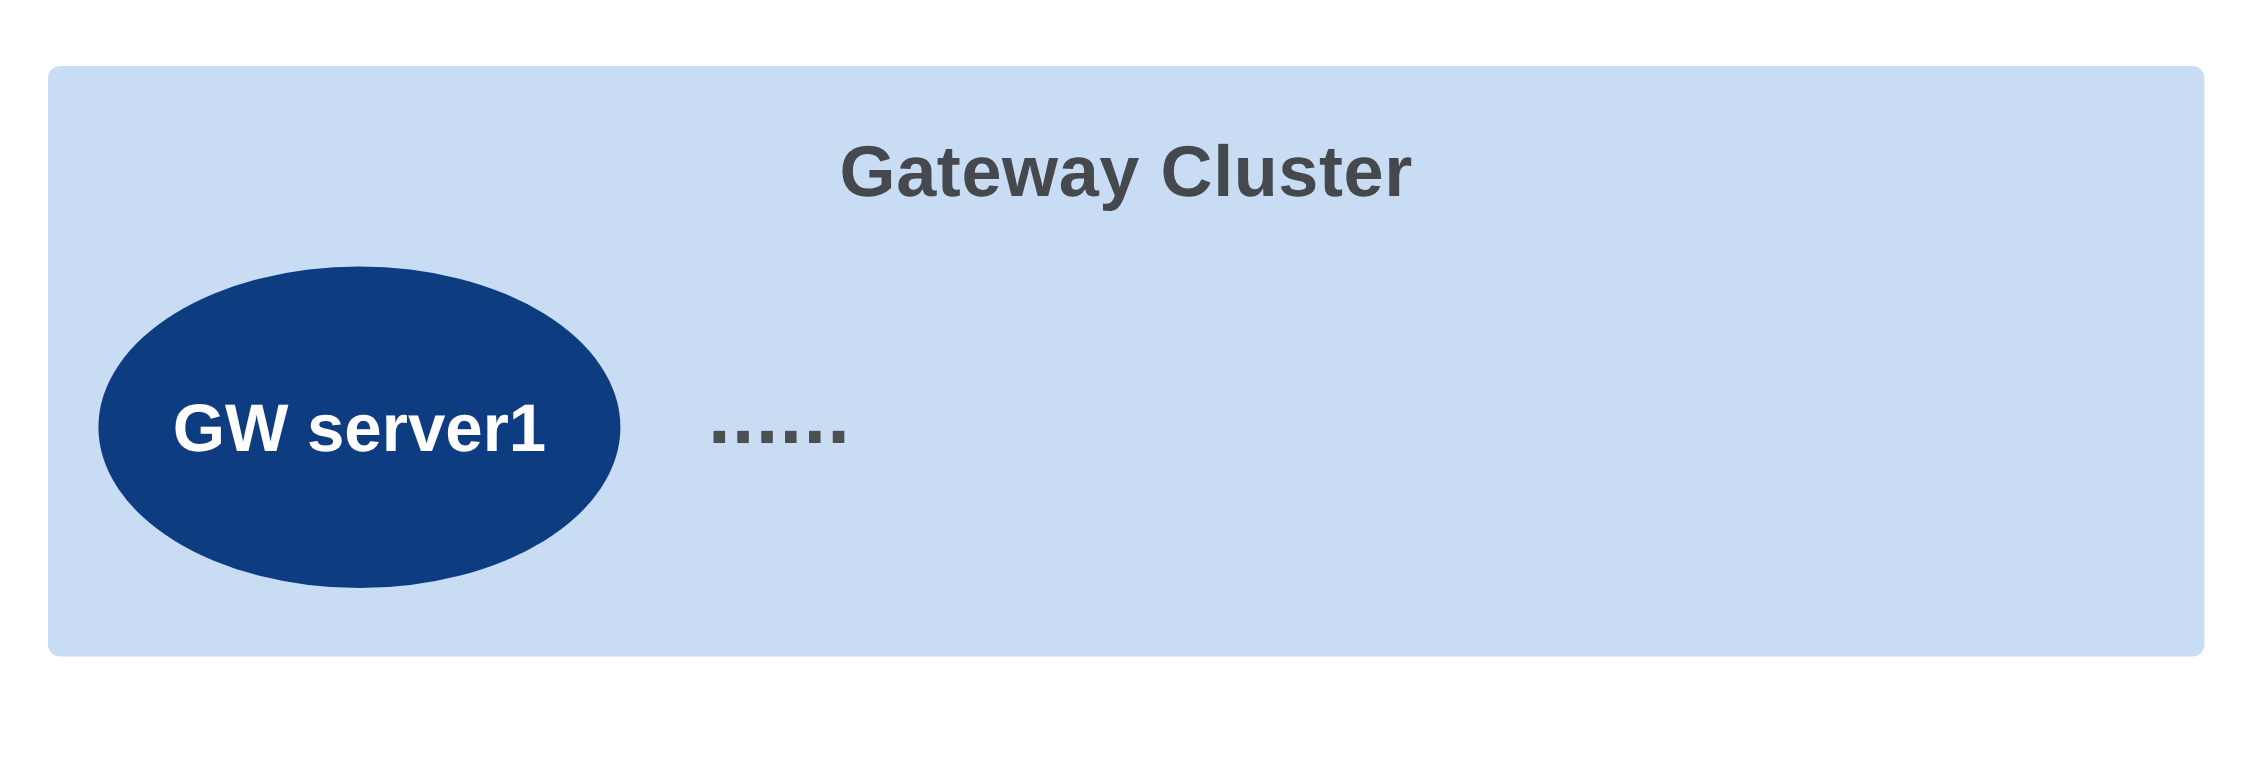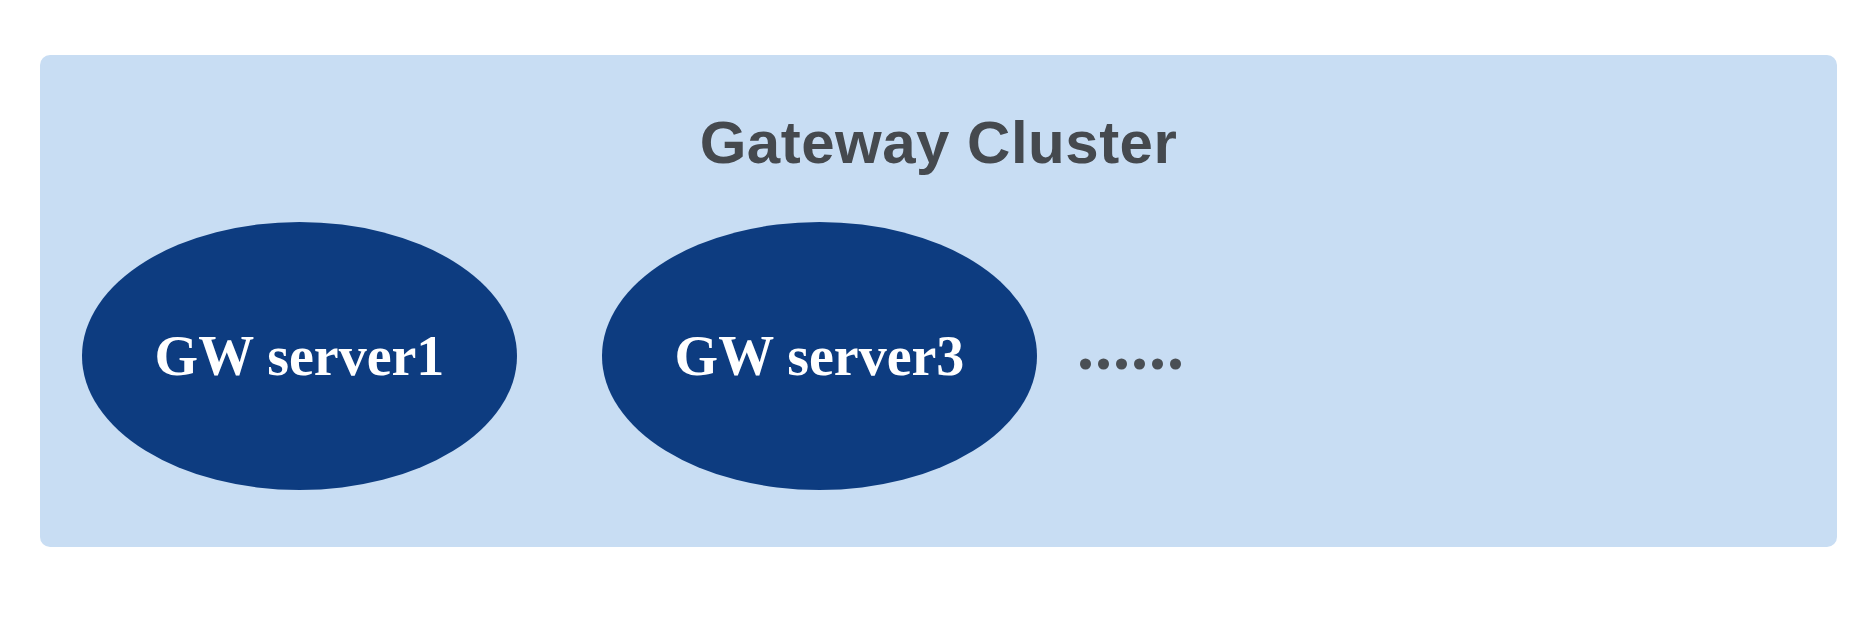--- a/index.html
+++ b/index.html
@@ -35,22 +35,21 @@
     font-weight: 700;
     color: var(--title-text, #45494e);
     letter-spacing: 0.5px;
   }
   .server-row {
     position: absolute;
     top: 167px;
     left: 42px;
     display: flex;
     align-items: center;
-    gap: 85px;
-    font-family: Liberation Serif, serif;
+    gap: 118px;
   }
   .server-node {
     width: 435px;
     height: 268px;
     background: var(--node-fill, #0d3c80);
     border-radius: 50%;
     display: flex;
     align-items: center;
     justify-content: center;
     flex: 0 0 auto;
@@ -74,19 +73,16 @@
 </head>
 <body>
 
 <div class="canvas">
   <div class="cluster">
     <div class="cluster-title">Gateway Cluster</div>
     <div class="server-row">
       <div class="server-node">
         <span class="node-label">GW server1</span>
       </div>
-      <div class="server-node">
-        <span class="node-label">GW server3</span>
-      </div>
       <div class="more-dots">......</div>
     </div>
   </div>
 </div>
 
 </body></html>

